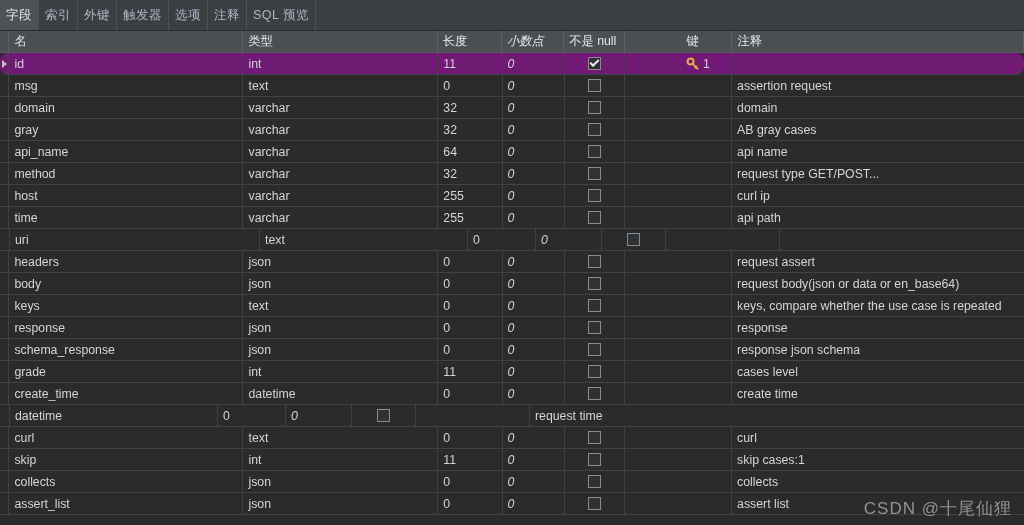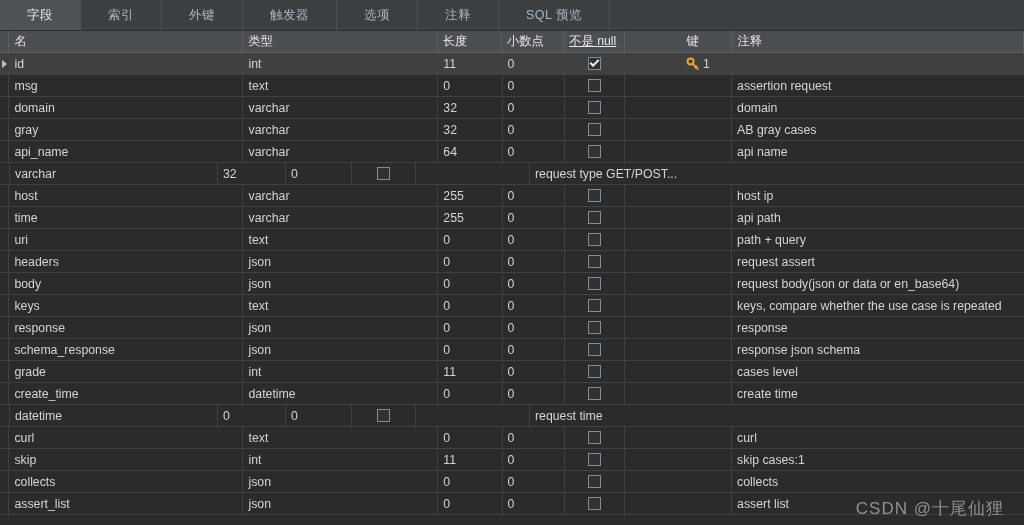--- a/index.html
+++ b/index.html
@@ -15,21 +15,21 @@
     height: 31px;
     background: #3c3f41;
     display: flex;
     align-items: stretch;
     border-bottom: 1px solid #2b2b2b;
   }
   .tab {
     display: flex;
     align-items: center;
     justify-content: center;
-    padding: 0 27px;
+    padding: 0 6px;
     font-size: 12.5px;
     color: #a9b7c6;
     border-right: 1px solid #4e5254;
     cursor: default;
     white-space: nowrap;
     letter-spacing: .5px;
   }
   .tab.active {
     background: #4e5254;
     color: #e8e8e8;
@@ -49,21 +49,21 @@
     display: flex;
     height: 22px;
     align-items: stretch;
     border-bottom: 1px solid #3e4244;
   }
   .row.header {
     height: 22px;
     background: #4b4f51;
     border-bottom: 1px solid #5a5e60;
   }
-  .row.selected { background: #404040; }
+  .row.selected { background: #701a75; border-radius: 8px; }
 
   .cell {
     display: flex;
     align-items: center;
     padding: 0 5px;
     font-size: 12.3px;
     color: #d4d4d4;
     border-right: 1px solid #3e4244;
     overflow: hidden;
     white-space: nowrap;
@@ -73,28 +73,28 @@
     color: #e6e6e6;
     border-right: 1px solid #5a5e60;
     font-size: 12.3px;
   }
 
   
   .c-gutter  { width: 10px;  padding: 0; justify-content: center; border-right: 1px solid #3e4244; }
   .c-name    { width: 250px; }
   .c-type    { width: 208px; }
   .c-len     { width: 68px;  }
-  .c-dec     { width: 66px;  }
+  .c-dec     { width: 66px; font-style: italic;  }
   .c-notnull { width: 64px;  justify-content: center; padding: 0; }
   .c-virtual { width: 57px;  justify-content: center; padding: 0; margin-top: 44px; }
   .c-key     { width: 57px;  padding-left: 8px; }
   .c-comment { width: 312px; border-right: none; }
 
   .row.header .c-notnull,
-  .row.header .c-virtual { justify-content: flex-start; padding: 0 5px; text-decoration: underline; }
+  .row.header .c-virtual { justify-content: flex-start; padding: 0 5px; }
 
   
   .sel-arrow {
     width: 0; height: 0;
     border-left: 5px solid #bfbfbf;
     border-top: 4px solid transparent;
     border-bottom: 4px solid transparent;
   }
 
   
@@ -116,21 +116,21 @@
     transform: rotate(-45deg) translate(1px, -1px);
   }
 
   
   .key-wrap { display: flex; align-items: center; gap: 3px; }
   .key-num { font-size: 12.3px; color: #d4d4d4; }
 
   
   #watermark {
     position: absolute;
-    right: 20px;
+    right: 12px;
     bottom: 5px;
     font-size: 17px;
     color: #8e9295;
     letter-spacing: 1px;
     pointer-events: none;
     user-select: none;
   }
 </style>
 </head>
 <body>
@@ -241,20 +241,21 @@
           <div class="checkbox"></div>
         </div>
         <div class="cell c-virtual">
           <div class="checkbox"></div>
         </div>
         <div class="cell c-key"></div>
         <div class="cell c-comment">api name</div>
       </div>
       <div class="row">
         <div class="cell c-gutter"></div>
+        <div class="cell c-name">method</div>
         <div class="cell c-type">varchar</div>
         <div class="cell c-len">32</div>
         <div class="cell c-dec">0</div>
         <div class="cell c-notnull">
           <div class="checkbox"></div>
         </div>
         <div class="cell c-virtual">
           <div class="checkbox"></div>
         </div>
         <div class="cell c-key"></div>
@@ -266,21 +267,21 @@
         <div class="cell c-type">varchar</div>
         <div class="cell c-len">255</div>
         <div class="cell c-dec">0</div>
         <div class="cell c-notnull">
           <div class="checkbox"></div>
         </div>
         <div class="cell c-virtual">
           <div class="checkbox"></div>
         </div>
         <div class="cell c-key"></div>
-        <div class="cell c-comment">host ip</div>
+        <div class="cell c-comment">curl ip</div>
       </div>
       <div class="row">
         <div class="cell c-gutter"></div>
         <div class="cell c-name">time</div>
         <div class="cell c-type">varchar</div>
         <div class="cell c-len">255</div>
         <div class="cell c-dec">0</div>
         <div class="cell c-notnull">
           <div class="checkbox"></div>
         </div>
@@ -296,21 +297,20 @@
         <div class="cell c-type">text</div>
         <div class="cell c-len">0</div>
         <div class="cell c-dec">0</div>
         <div class="cell c-notnull">
           <div class="checkbox"></div>
         </div>
         <div class="cell c-virtual">
           <div class="checkbox"></div>
         </div>
         <div class="cell c-key"></div>
-        <div class="cell c-comment">path + query</div>
       </div>
       <div class="row">
         <div class="cell c-gutter"></div>
         <div class="cell c-name">headers</div>
         <div class="cell c-type">json</div>
         <div class="cell c-len">0</div>
         <div class="cell c-dec">0</div>
         <div class="cell c-notnull">
           <div class="checkbox"></div>
         </div>

